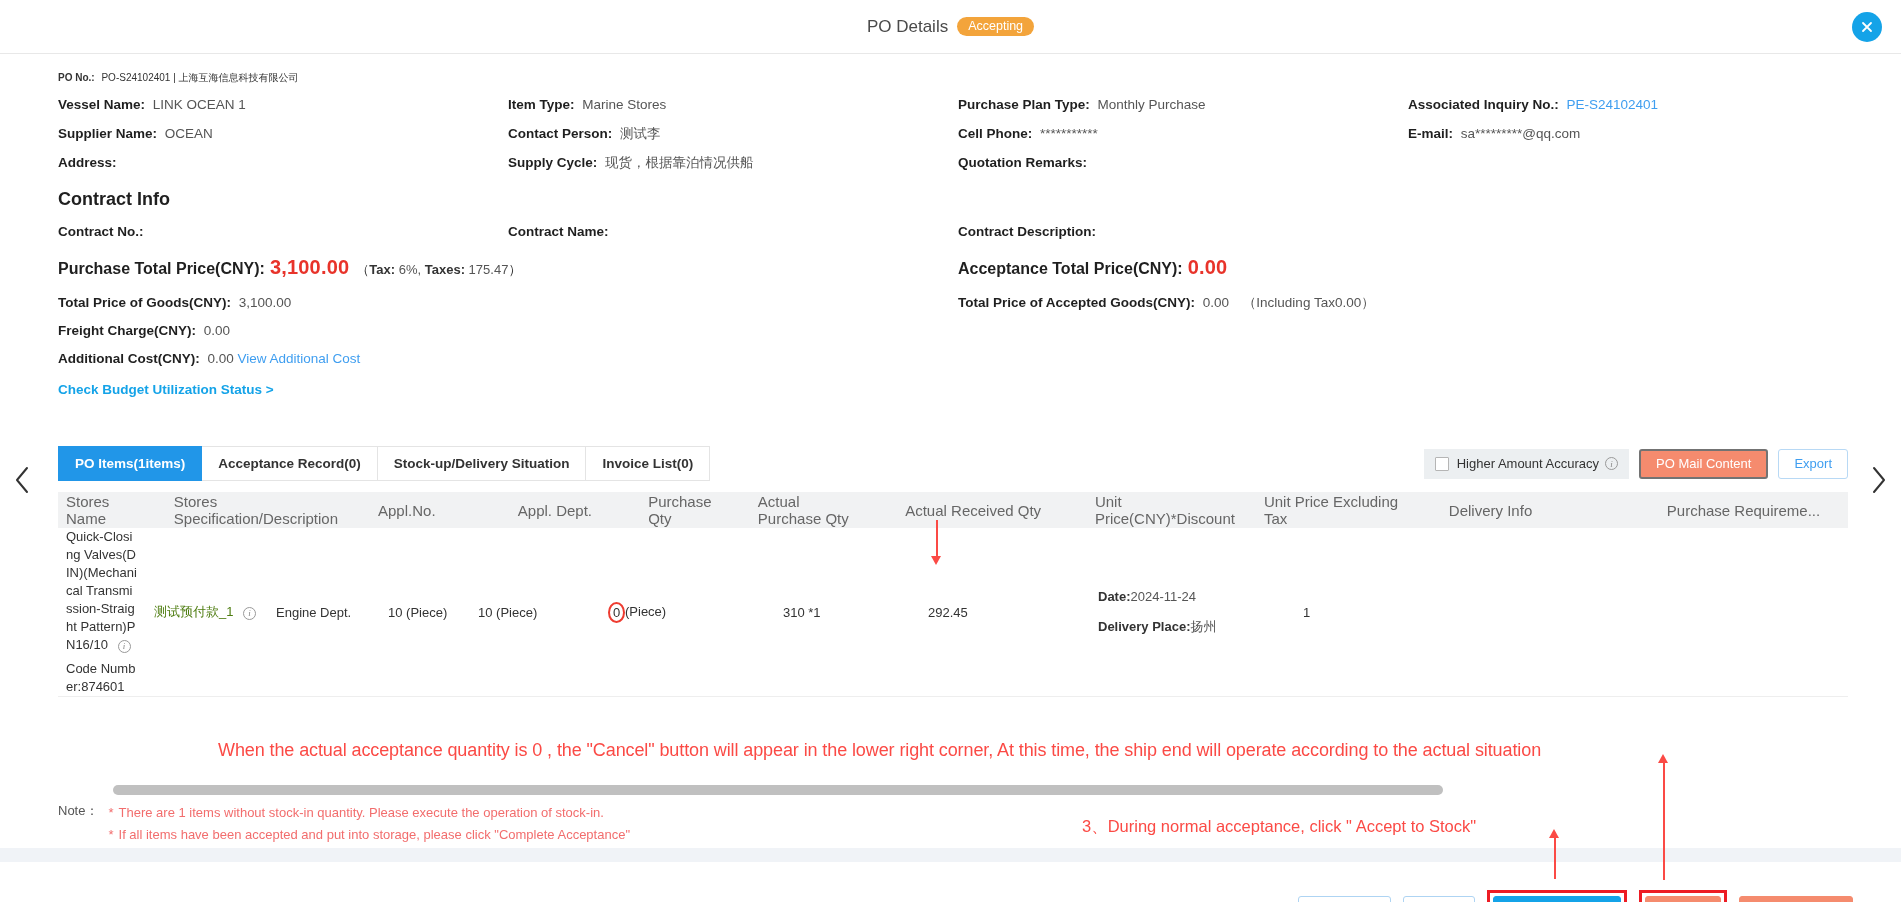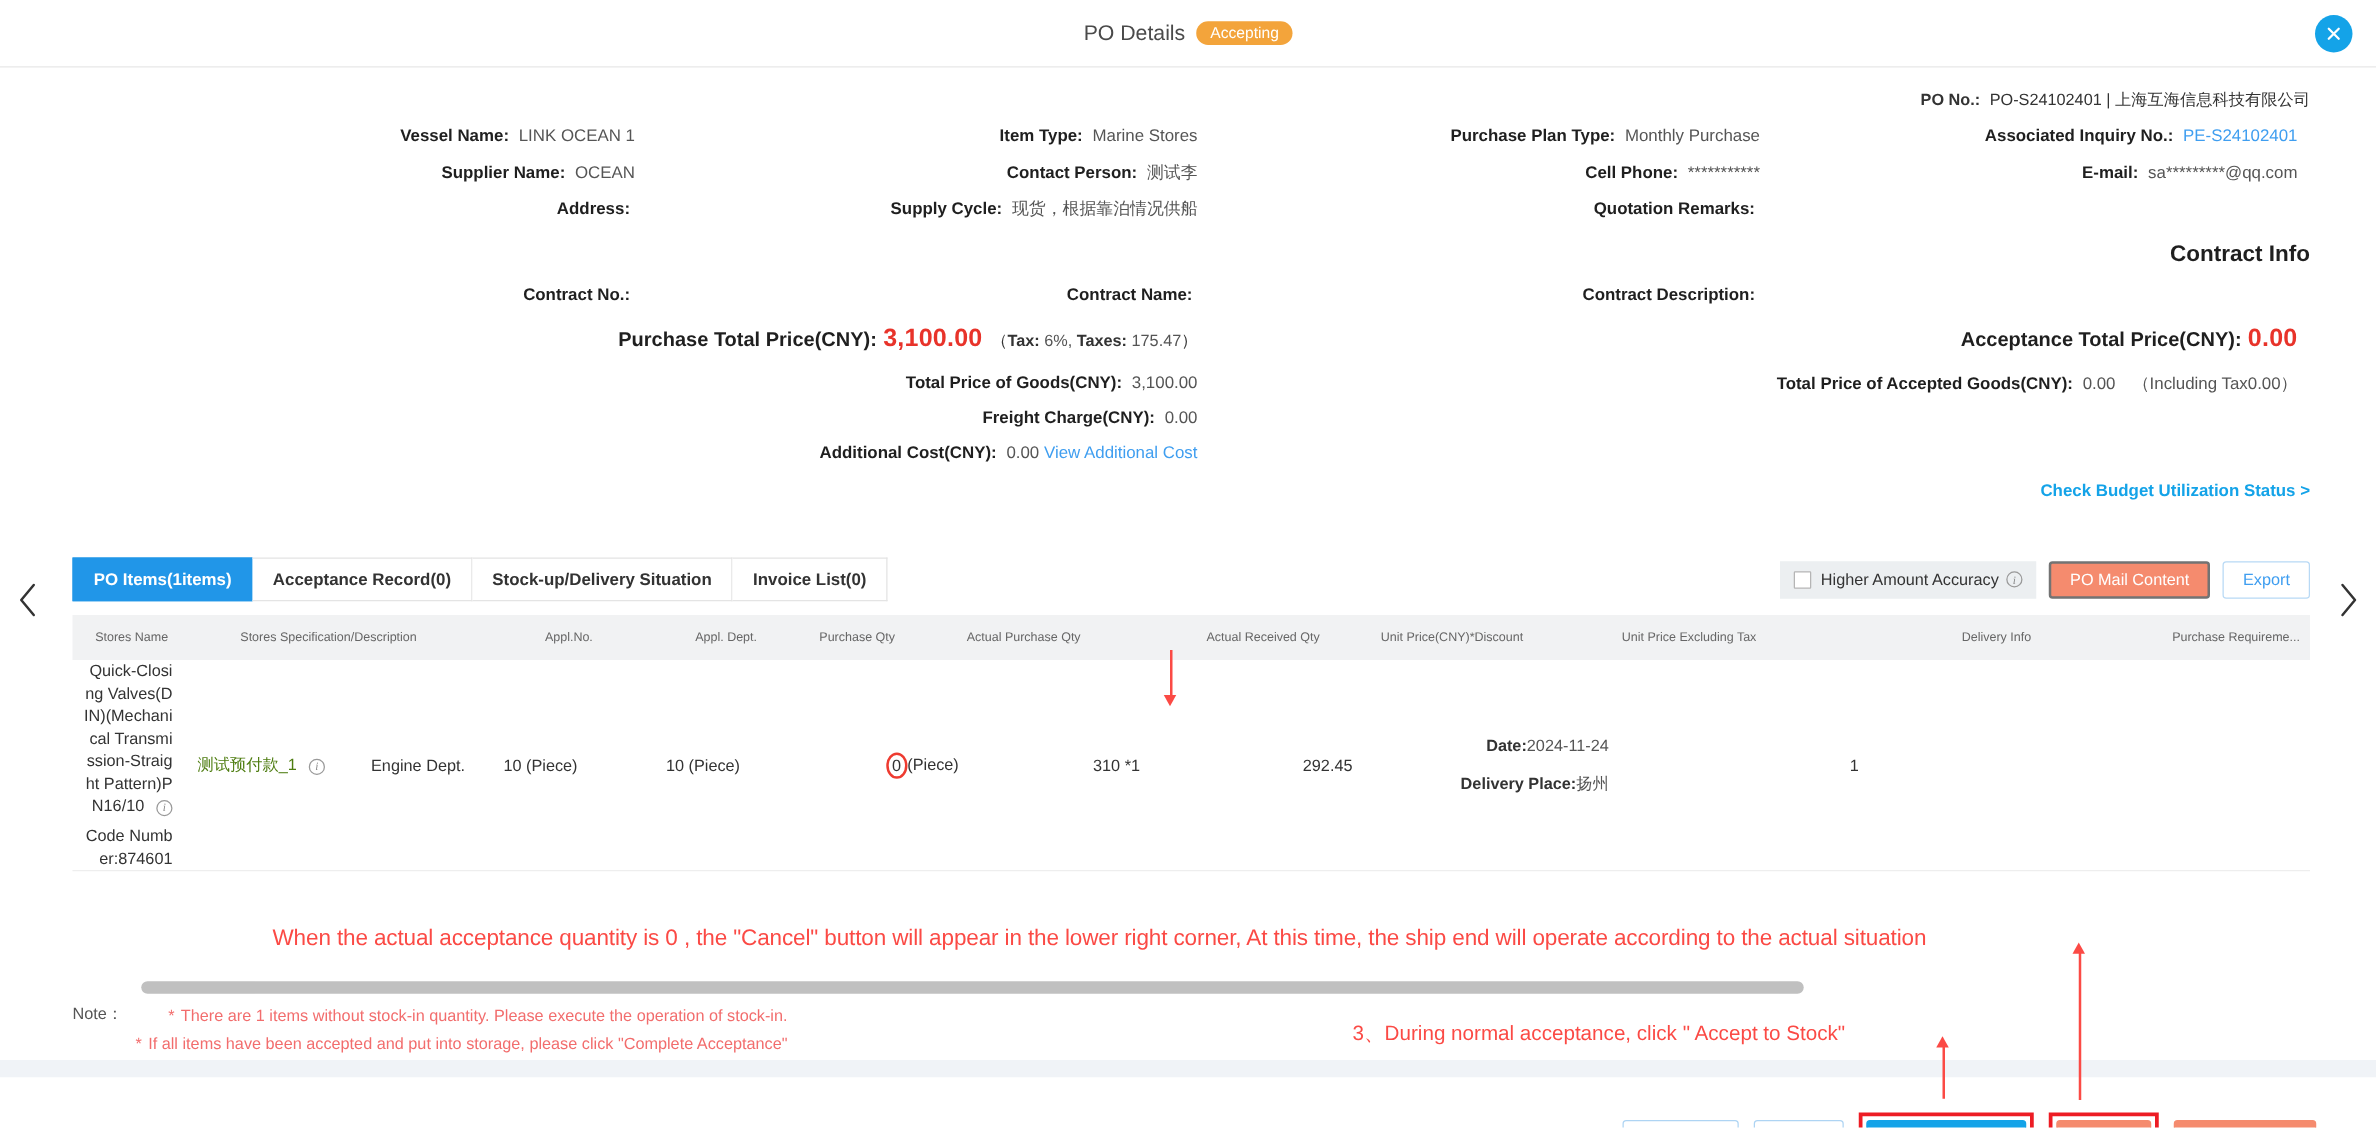--- a/index.html
+++ b/index.html
@@ -7,21 +7,20 @@
     margin: 0; padding: 0;
     width: 1901px; height: 902px;
     background: #ffffff;
     font-family: "Liberation Sans", sans-serif;
     overflow: hidden;
   }
   .page {
     position: relative;
     width: 1901px; height: 902px;
     background: #fff;
-    text-align: right;
   }
 
   
   .titlebar {
     position: absolute; left: 0; top: 0;
     width: 1901px; height: 54px;
     background: #fff;
     border-bottom: 1px solid #e8e8e8;
     display: flex; align-items: center; justify-content: center;
   }
@@ -60,21 +59,21 @@
 
   
   .content {
     position: absolute; left: 0; top: 54px;
     width: 1901px; height: 848px;
   }
 
   .info-block { position: absolute; left: 58px; top: 0px; width: 1790px; }
 
   .po-no {
-    font-size: 13px; color: #333; padding-top: 17px;
+    font-size: 10px; color: #333; padding-top: 17px;
   }
   .po-no b { font-weight: bold; }
   .po-no span.val { font-weight: normal; color: #333; }
 
   .grid-row {
     display: flex;
     margin-top: 11px;
     font-size: 13.5px;
     line-height: 18px;
   }
@@ -171,21 +170,21 @@
 
   
   .table-wrap {
     position: absolute; left: 58px; top: 438px;
     width: 1790px;
   }
   .thead {
     background: #f1f2f3;
     height: 36px;
     display: flex; align-items: center;
-    font-size: 10px; color: #666; gap: 24px;
+    font-size: 15px; color: #666; gap: 24px;
   }
   .trow {
     display: flex; align-items: center;
     min-height: 150px;
     font-size: 13px; color: #333;
     border-bottom: 1px solid #eee;
   }
   .cell { padding: 0 8px; }
   .w-name     { width: 88px; }
   .w-spec     { width: 183px; }

